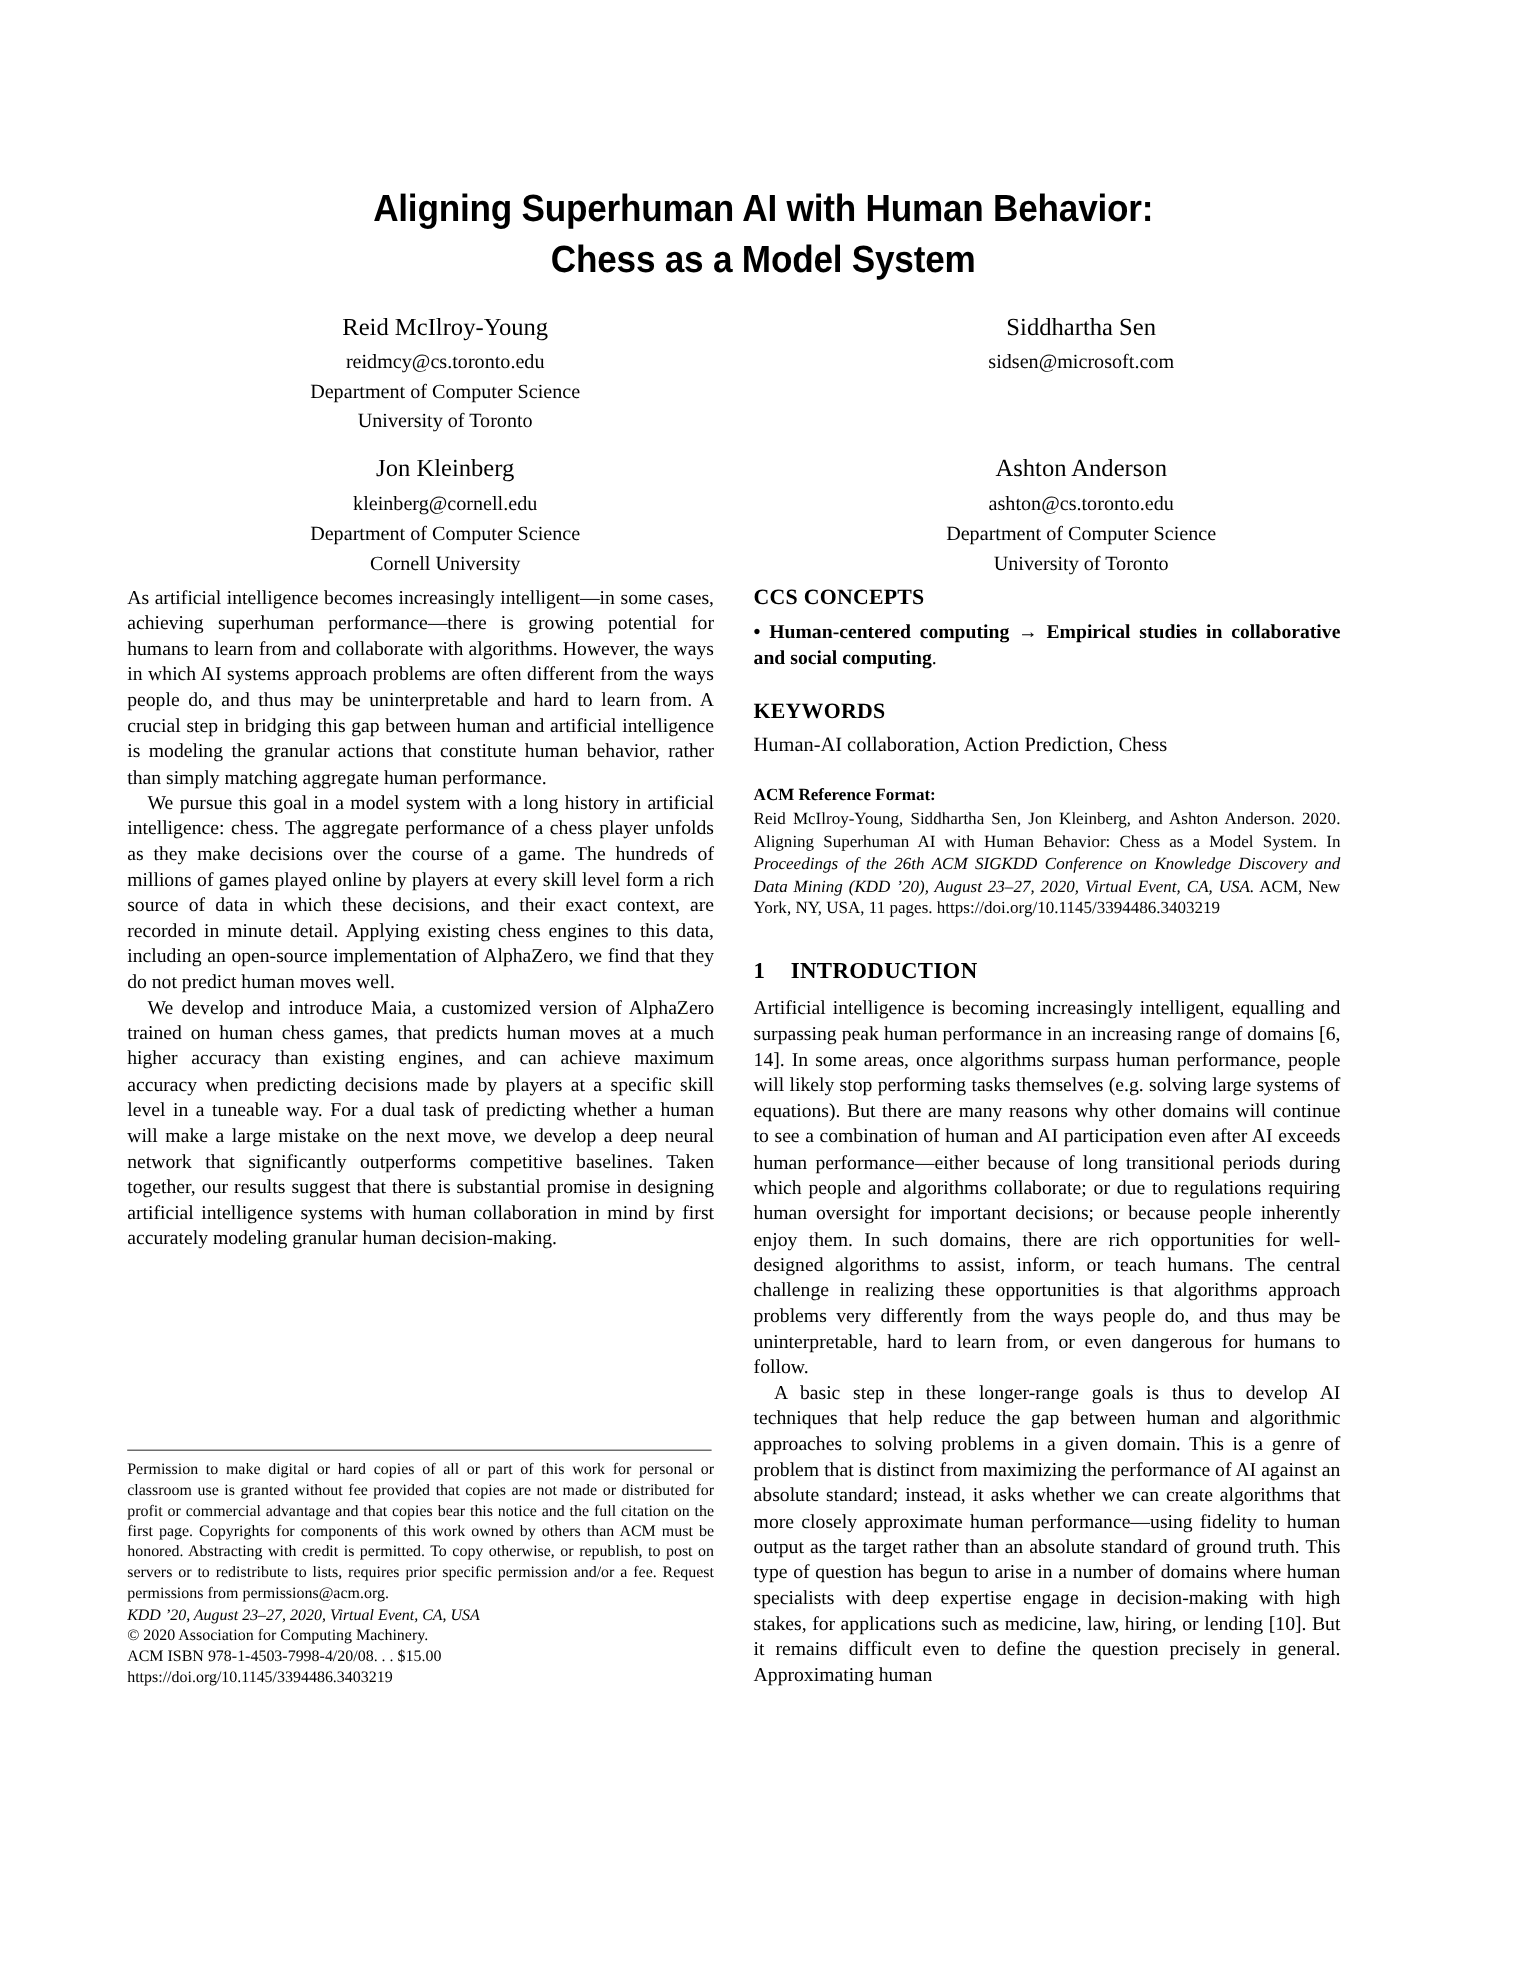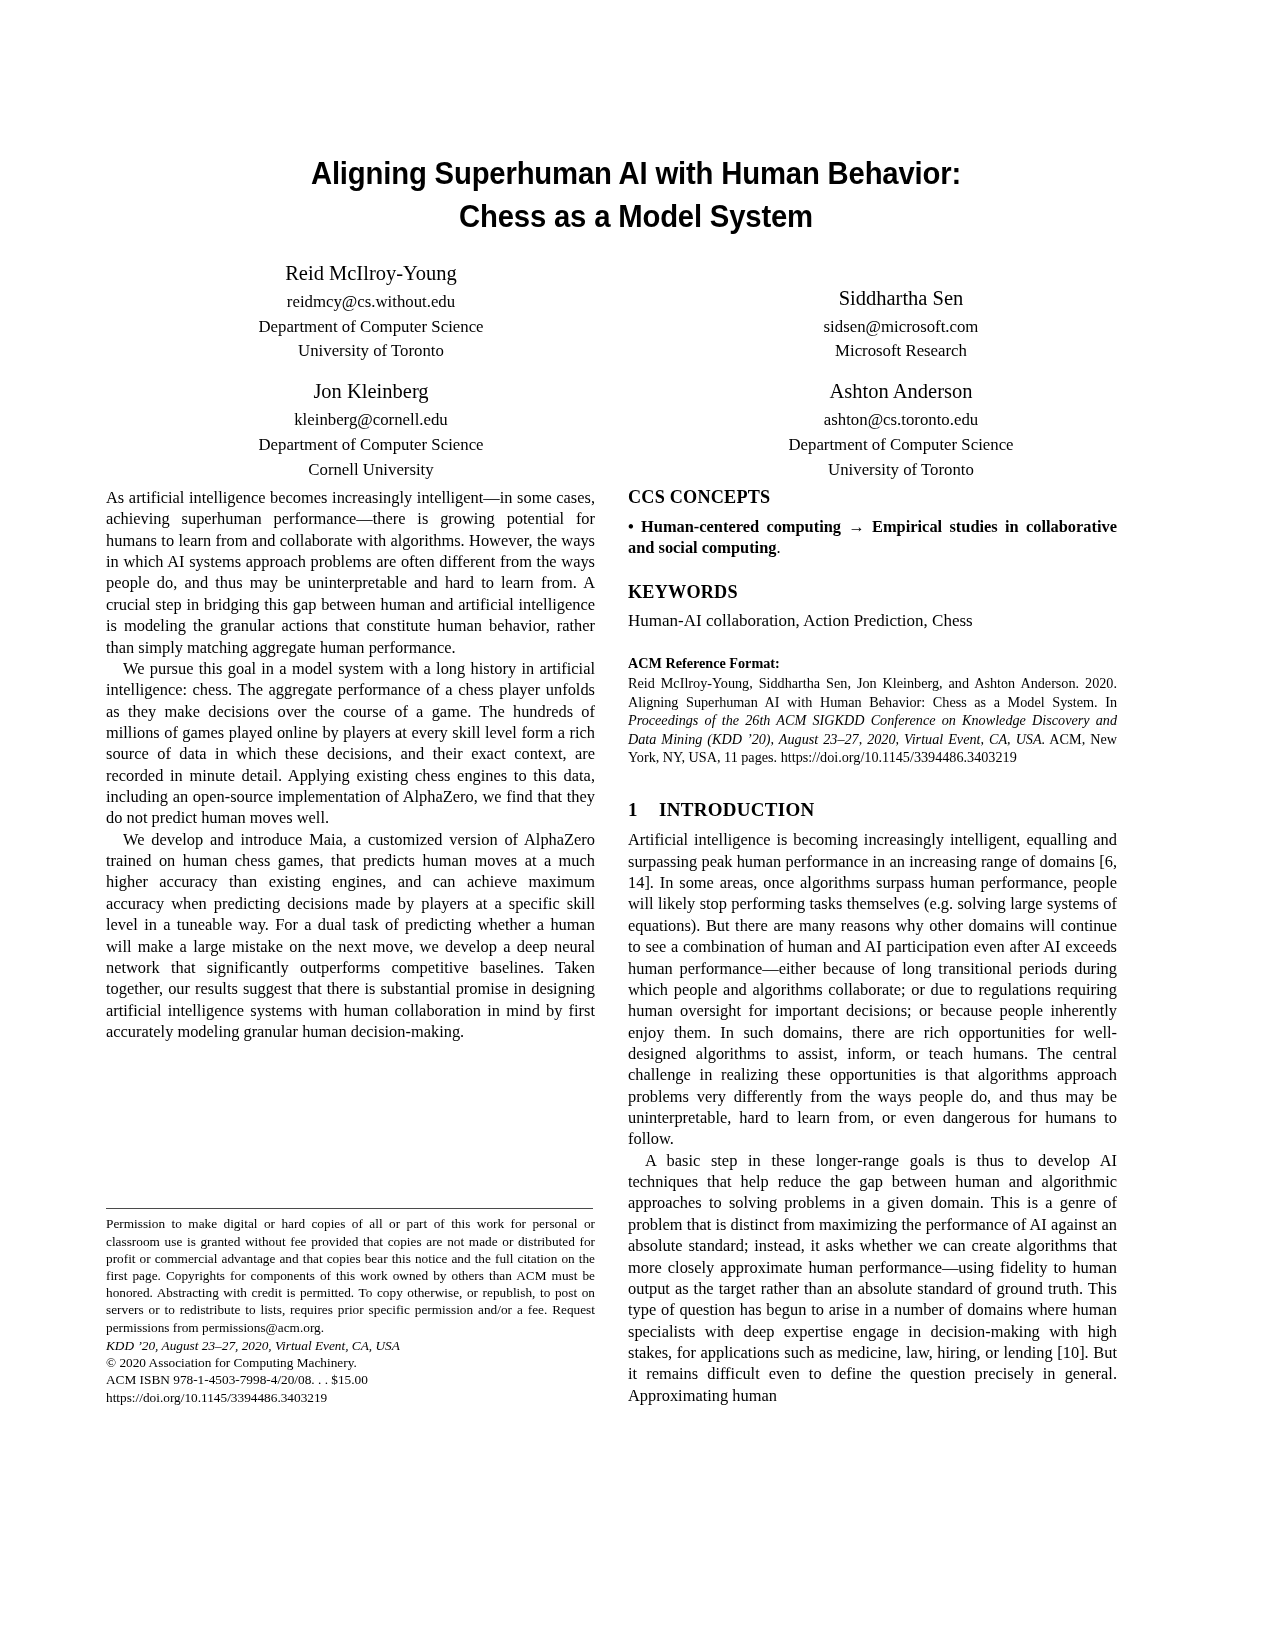--- a/index.html
+++ b/index.html
@@ -44,21 +44,20 @@
   .paper-title .tline { display: block; }
 
   
   .authors {
     position: absolute;
     left: 106px;
     top: 258px;
     width: 1060px;
     display: flex;
     flex-wrap: wrap;
-    align-items: flex-end;
   }
   .author {
     width: 50%;
     box-sizing: border-box;
     text-align: center;
     margin-bottom: 12px;
     padding: 0 40px;
   }
   .author-name {
     font-size: 20.5px;
@@ -178,29 +177,28 @@
     <div class="paper-title">
       <span class="tline">Aligning Superhuman AI with Human Behavior:</span>
       <span class="tline">Chess as a Model System</span>
     </div>
   </div>
 
   <div class="authors">
 
     <div class="author">
       <div class="author-name">Reid McIlroy-Young</div>
-      <div class="author-line">reidmcy@cs.without.edu</div>
+      <div class="author-line">reidmcy@cs.toronto.edu</div>
       <div class="author-line">Department of Computer Science</div>
       <div class="author-line">University of Toronto</div>
     </div>
 
     <div class="author">
       <div class="author-name">Siddhartha Sen</div>
       <div class="author-line">sidsen@microsoft.com</div>
-      <div class="author-line">Microsoft Research</div>
       <div class="author-line"></div>
     </div>
 
     <div class="author">
       <div class="author-name">Jon Kleinberg</div>
       <div class="author-line">kleinberg@cornell.edu</div>
       <div class="author-line">Department of Computer Science</div>
       <div class="author-line">Cornell University</div>
     </div>
 

